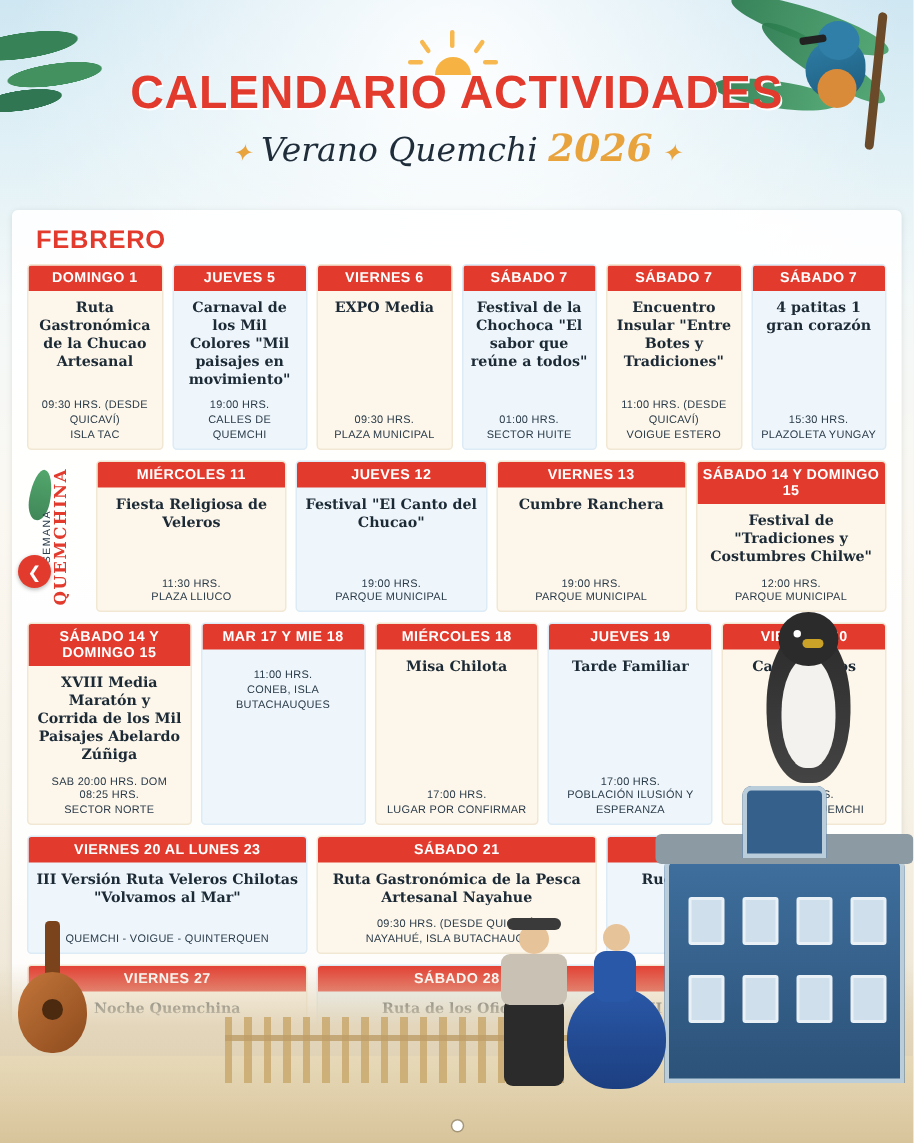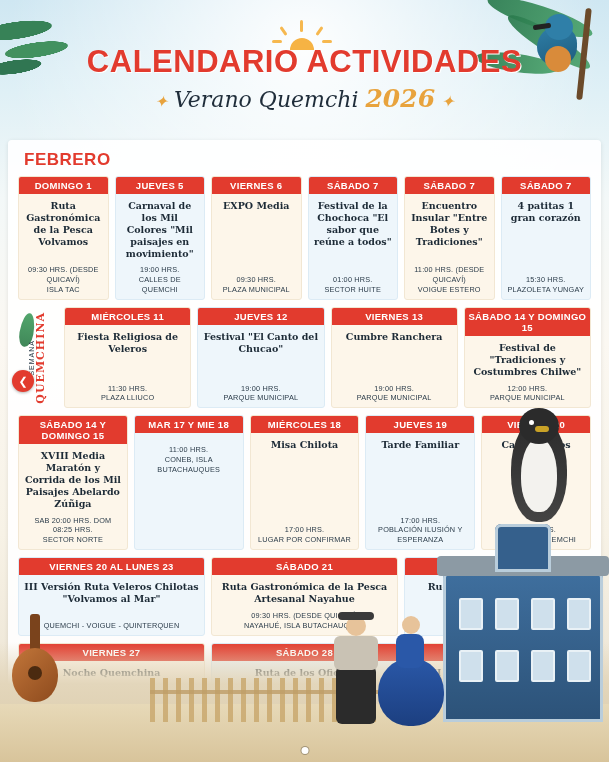--- a/index.html
+++ b/index.html
@@ -279,21 +279,21 @@
     </div>
   </div>
 
   <div class="card">
     <div class="month">FEBRERO</div>
     <div id="rows">
         <div class="row">
           <div class="ev cream">
             <div class="ev-head">DOMINGO 1</div>
             <div class="ev-body">
-              <div class="ev-title">Ruta Gastronómica de la Pesca Volvamos</div>
+              <div class="ev-title">Ruta Gastronómica de la Chucao Artesanal</div>
               <div class="ev-meta">
                 <div class="hr">09:30 HRS. (DESDE QUICAVÍ)</div>
                 <div>ISLA TAC</div>
               </div>
             </div>
           </div>
           <div class="ev blue">
             <div class="ev-head">JUEVES 5</div>
             <div class="ev-body">
               <div class="ev-title">Carnaval de los Mil Colores "Mil paisajes en movimiento"</div>

